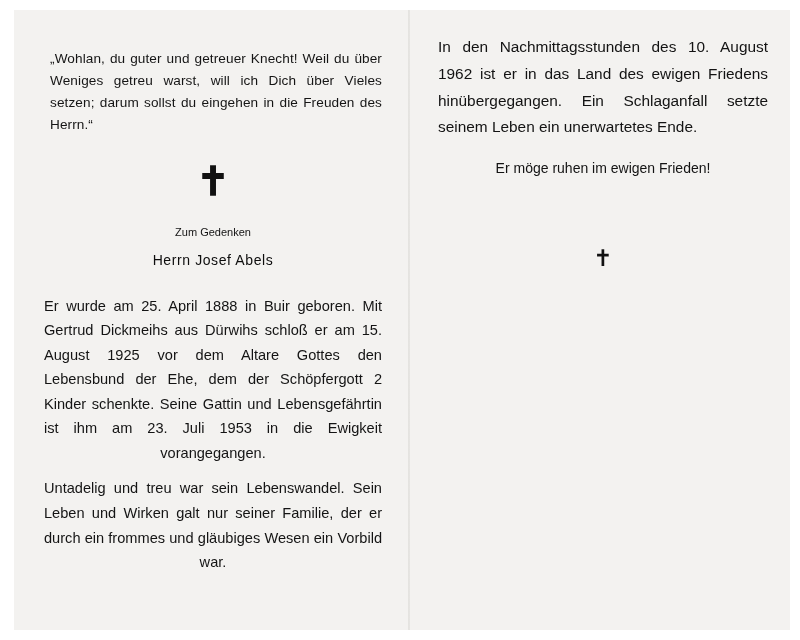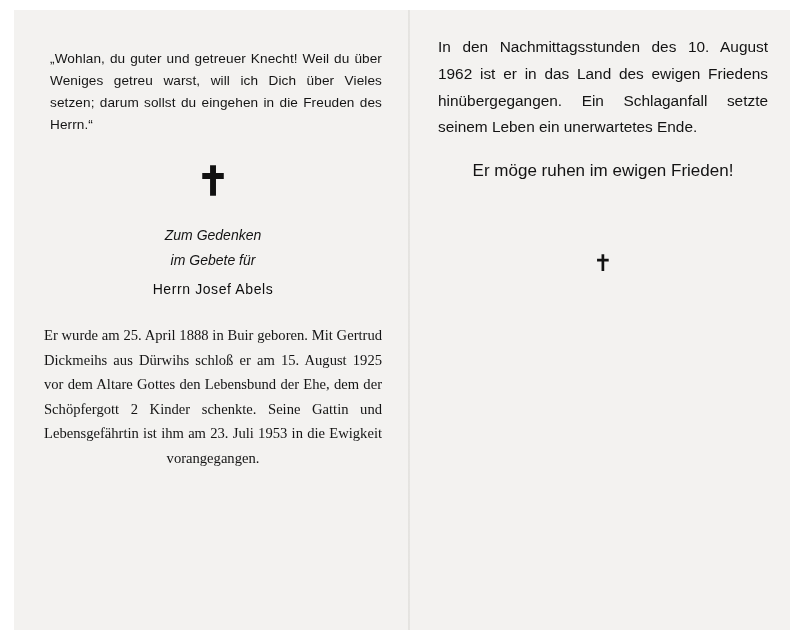--- a/index.html
+++ b/index.html
@@ -98,56 +98,54 @@
     font-size: 40px;
     margin: 26px 0 22px 0;
   }
   .cross-right {
     font-size: 23px;
     margin: 66px 0 0 0;
     font-weight: normal;
   }
   .dedication {
     text-align: center;
-    font-size: 14px;
+    font-size: 11px;
     line-height: 1.62;
     color: #131313;
     margin: 0 0 2px 0;
-    font-style: italic;
   }
   .name {
     text-align: center;
     font-size: 14px;
     line-height: 1.5;
     color: #0d0d0d;
     margin: 8px 0 23px 0;
     letter-spacing: .6px;
   }
   .para {
     font-size: 14.6px;
     line-height: 1.68;
     color: #141414;
     text-align: justify;
     text-align-last: center;
     margin: 0 0 11px 0;
-    font-family: Liberation Serif, serif;
   }
   .para-last {
     margin-bottom: 0;
   }
   .rpara {
     font-size: 15.4px;
     line-height: 1.74;
     color: #131313;
     text-align: justify;
     text-align-last: left;
     margin: 0 0 14px 0;
   }
   .rclosing {
-    font-size: 17px;
+    font-size: 14px;
     line-height: 1.7;
     color: #131313;
     text-align: center;
     margin: 16px 0 17px 0;
   }
 </style>
 </head>
 <body>
 
 <div class="card">
@@ -161,25 +159,25 @@
   <div class="fold"></div>
 
   <div class="columns">
 
     <div class="col col-left">
       <p class="quote">„Wohlan, du guter und getreuer Knecht! Weil du über Weniges getreu warst, will ich Dich über Vieles setzen; darum sollst du eingehen in die Freuden des Herrn.“</p>
 
       <div class="cross cross-left">✝</div>
 
       <div class="dedication">Zum Gedenken</div>
-      <div class="dedication">im Gebete für</div>
 
       <div class="name">Herrn Josef Abels</div>
 
       <p class="para">Er wurde am 25. April 1888 in Buir geboren. Mit Gertrud Dickmeihs aus Dürwihs schloß er am 15. August 1925 vor dem Altare Gottes den Lebensbund der Ehe, dem der Schöpfergott 2 Kinder schenkte. Seine Gattin und Lebensgefährtin ist ihm am 23. Juli 1953 in die Ewigkeit vorangegangen.</p>
+      <p class="para para-last">Untadelig und treu war sein Lebenswandel. Sein Leben und Wirken galt nur seiner Familie, der er durch ein frommes und gläubiges Wesen ein Vorbild war.</p>
     </div>
 
     <div class="col col-right">
       <p class="rpara">In den Nachmittagsstunden des 10. August 1962 ist er in das Land des ewigen Friedens hinübergegangen. Ein Schlaganfall setzte seinem Leben ein unerwartetes Ende.</p>
 
       <p class="rclosing">Er möge ruhen im ewigen Frieden!</p>
 
       <div class="cross cross-right">✝</div>
     </div>
 

